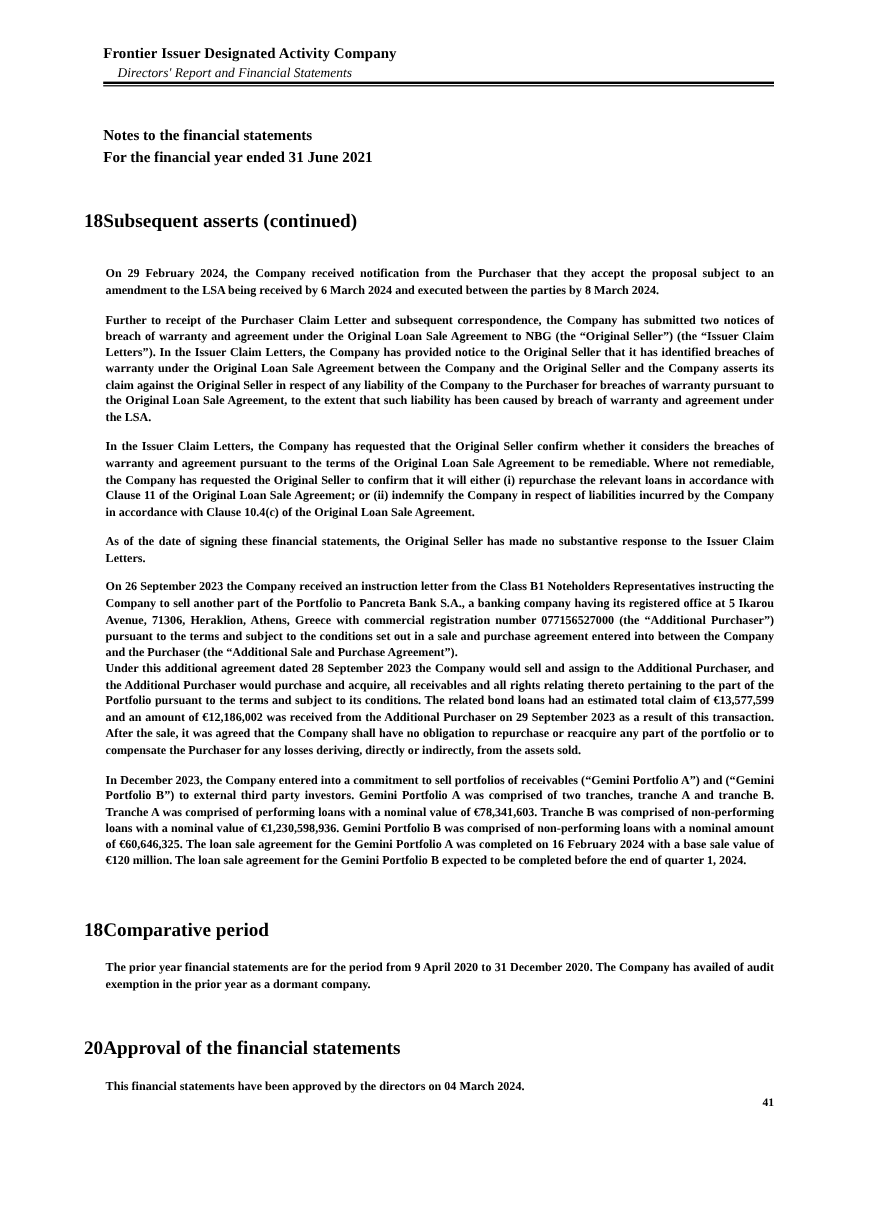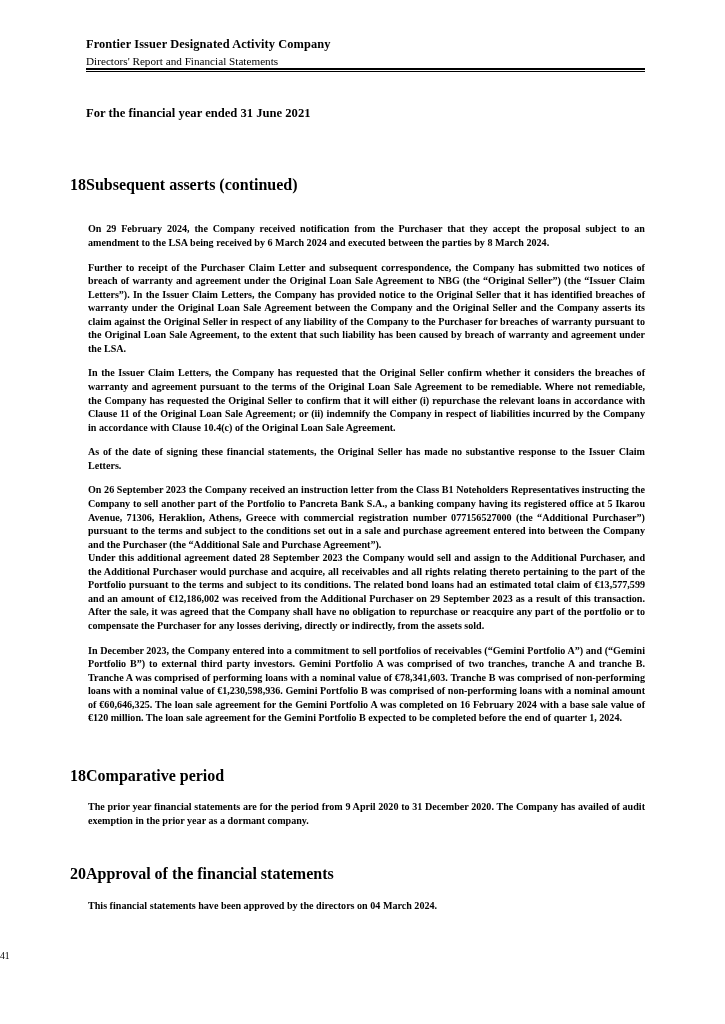--- a/index.html
+++ b/index.html
@@ -34,22 +34,23 @@
   }
   .doc-header .company {
     font-size: 12.4px;
     font-weight: bold;
     letter-spacing: 0.1px;
     line-height: 1.32;
     margin: 0;
   }
   .doc-header .subtitle {
     font-size: 11.2px;
+    font-style: italic;
     line-height: 1.35;
-    margin: 2px 0 0 0;
+    margin: 2px 0 0 12px;
   }
   .header-rule {
     position: absolute;
     top: 68px;
     left: 86px;
     width: 559px;
     height: 4px;
   }
   .header-rule .thick {
     height: 2px;
@@ -111,43 +112,45 @@
 
   .gap-sm  { height: 11px; }
   .gap-md  { height: 13px; }
   .gap-lg  { height: 26px; }
   .gap-xl  { height: 36px; }
   .gap-xxl { height: 40px; }
 
   
   .page-number {
     position: absolute;
-    top: 951px;
+    top: 915px;
     left: 0;
     width: 645px;
-    text-align: left;
+    text-align: right;
     font-size: 9.6px;
     line-height: 1;
+    font-weight: bold;
   }
 </style>
 </head>
 <body>
 
 <div class="page">
 
   <div class="doc-header">
     <div class="company">Frontier Issuer Designated Activity Company</div>
     <div class="subtitle">Directors' Report and Financial Statements</div>
   </div>
   <div class="header-rule">
     <div class="thick"></div>
     <div class="thin"></div>
   </div>
 
   <div class="page-title">
+    <div>Notes to the financial statements</div>
     <div>For the financial year ended 31 June 2021</div>
   </div>
 
   <div class="content">
 
     <div class="note-heading">
       <span class="num">18</span>
       <span>Subsequent asserts (continued)</span>
     </div>
 

